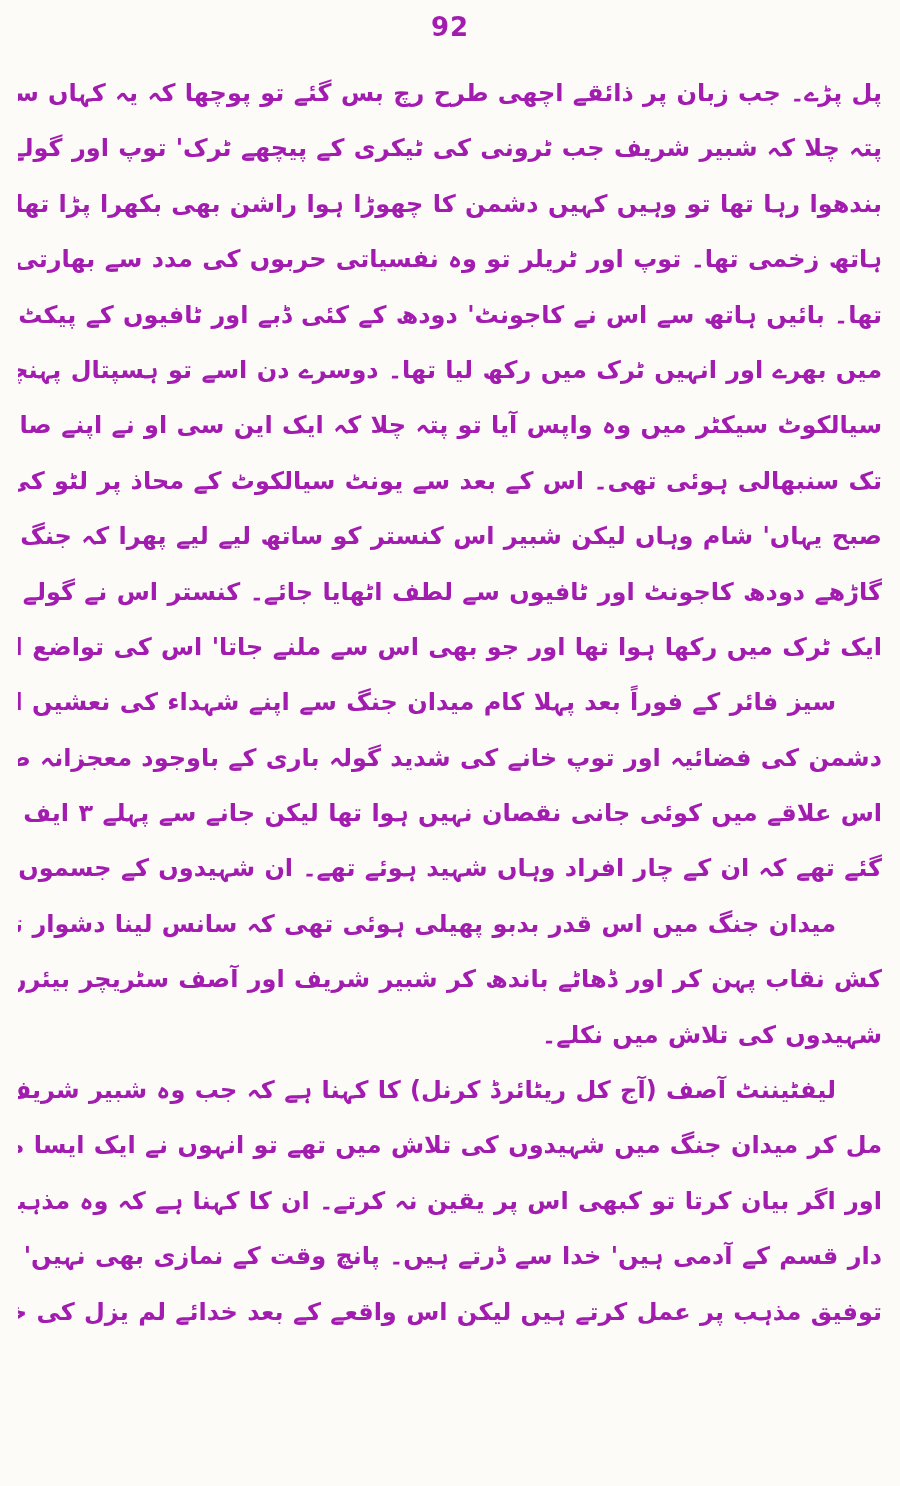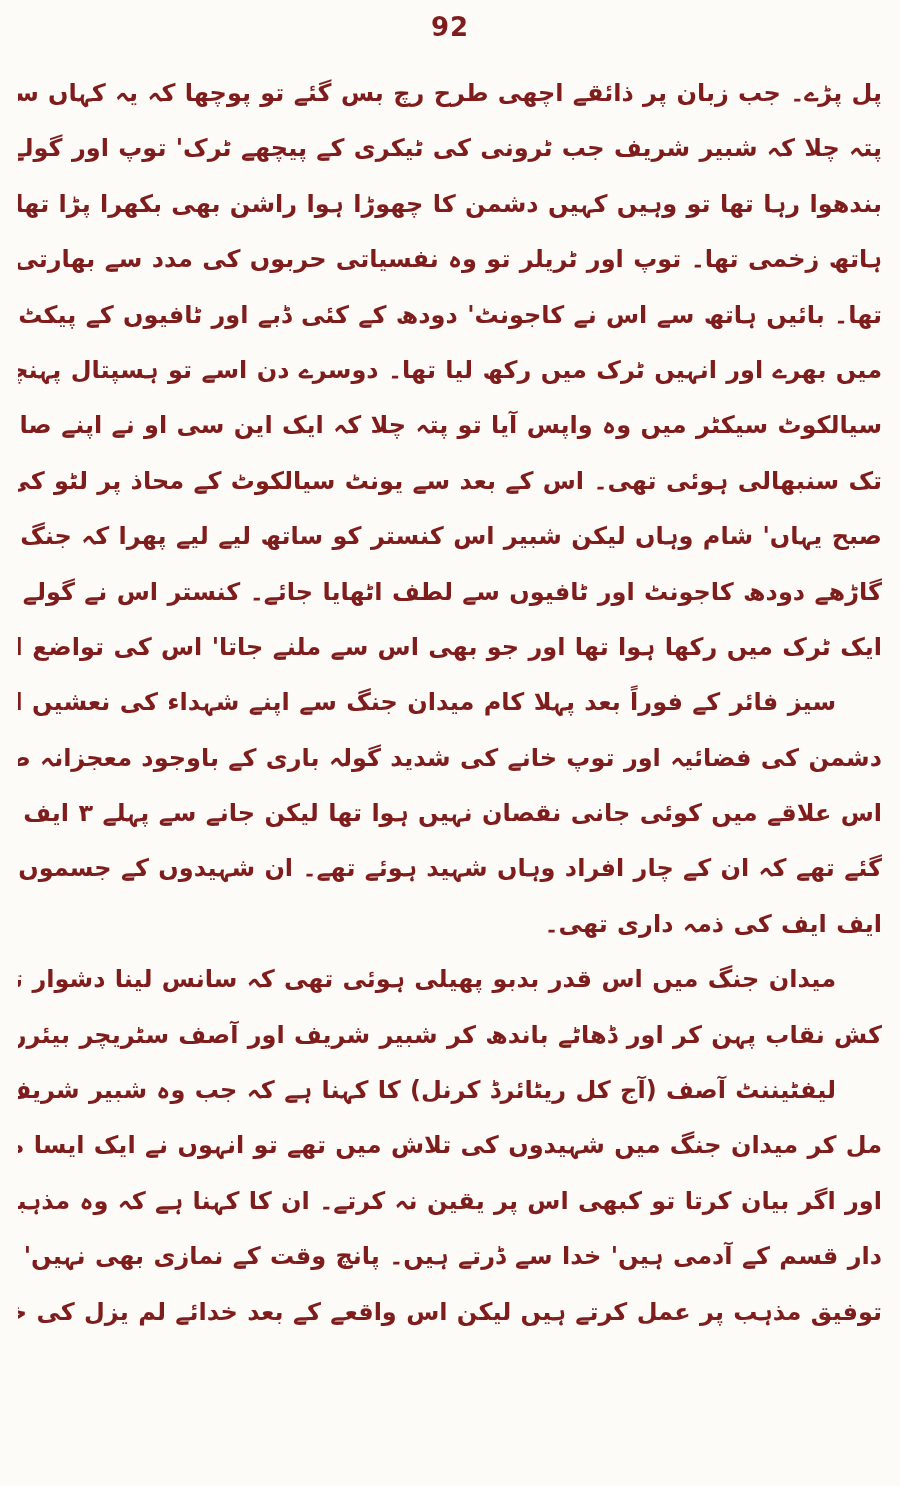--- a/index.html
+++ b/index.html
@@ -6,21 +6,21 @@
     margin: 0;
     padding: 0;
     background: #e8e8e8;
   }
   .page {
     position: relative;
     width: 900px;
     height: 1486px;
     margin: 0 auto;
     background: #fcfbf8;
-    color: #7f1d1d;
+    color: #a21caf;
     overflow: hidden;
     font-family: "DejaVu Sans", sans-serif;
   }
   .page-number {
     position: absolute;
     top: 12px;
     left: 0;
     width: 100%;
     text-align: center;
     font-family: "DejaVu Sans", sans-serif;
@@ -71,22 +71,22 @@
     <div class="line">میں بھرے اور انہیں ٹرک میں رکھ لیا تھا۔ دوسرے دن اسے تو ہسپتال پہنچا دیا گیا تھا'</div>
     <div class="line">سیالکوٹ سیکٹر میں وہ واپس آیا تو پتہ چلا کہ ایک این سی او نے اپنے صاحب کی امانت ابھی</div>
     <div class="line">تک سنبھالی ہوئی تھی۔ اس کے بعد سے یونٹ سیالکوٹ کے محاذ پر لٹو کی طرح گھومتی رہی'</div>
     <div class="line">صبح یہاں' شام وہاں لیکن شبیر اس کنستر کو ساتھ لیے لیے پھرا کہ جنگ بندی کے بعد</div>
     <div class="line">گاڑھے دودھ کاجونٹ اور ٹافیوں سے لطف اٹھایا جائے۔ کنستر اس نے گولے بارود کے</div>
     <div class="line">ایک ٹرک میں رکھا ہوا تھا اور جو بھی اس سے ملنے جاتا' اس کی تواضع ان لوازمات سے کی</div>
     <div class="line open">سیز فائر کے فوراً بعد پہلا کام میدان جنگ سے اپنے شہداء کی نعشیں اکٹھی کرنا تھا۔</div>
     <div class="line">دشمن کی فضائیہ اور توپ خانے کی شدید گولہ باری کے باوجود معجزانہ طور پر ۶ ایف ایف کا</div>
     <div class="line">اس علاقے میں کوئی جانی نقصان نہیں ہوا تھا لیکن جانے سے پہلے ۳ ایف ایف کے لوگ بتا</div>
     <div class="line">گئے تھے کہ ان کے چار افراد وہاں شہید ہوئے تھے۔ ان شہیدوں کے جسموں کی بازیابی ۶</div>
-    <div class="line close">ایف ایف کی ذمہ داری تھی۔</div>
     <div class="line open">میدان جنگ میں اس قدر بدبو پھیلی ہوئی تھی کہ سانس لینا دشوار تھا۔ منہ پر جراثیم</div>
     <div class="line">کش نقاب پہن کر اور ڈھاٹے باندھ کر شبیر شریف اور آصف سٹریچر بیئررز کو ساتھ لے کر</div>
+    <div class="line close">شہیدوں کی تلاش میں نکلے۔</div>
     <div class="line open">لیفٹیننٹ آصف (آج کل ریٹائرڈ کرنل) کا کہنا ہے کہ جب وہ شبیر شریف کے ساتھ</div>
     <div class="line">مل کر میدان جنگ میں شہیدوں کی تلاش میں تھے تو انہوں نے ایک ایسا منظر دیکھا کہ کوئی</div>
     <div class="line">اور اگر بیان کرتا تو کبھی اس پر یقین نہ کرتے۔ ان کا کہنا ہے کہ وہ مذہبی آدمی نہیں ہیں دنیا</div>
     <div class="line">دار قسم کے آدمی ہیں' خدا سے ڈرتے ہیں۔ پانچ وقت کے نمازی بھی نہیں' بس حسب</div>
     <div class="line">توفیق مذہب پر عمل کرتے ہیں لیکن اس واقعے کے بعد خدائے لم یزل کی خدائی پر ان کا</div>
   </div>
 </div>
 
 </body></html>

